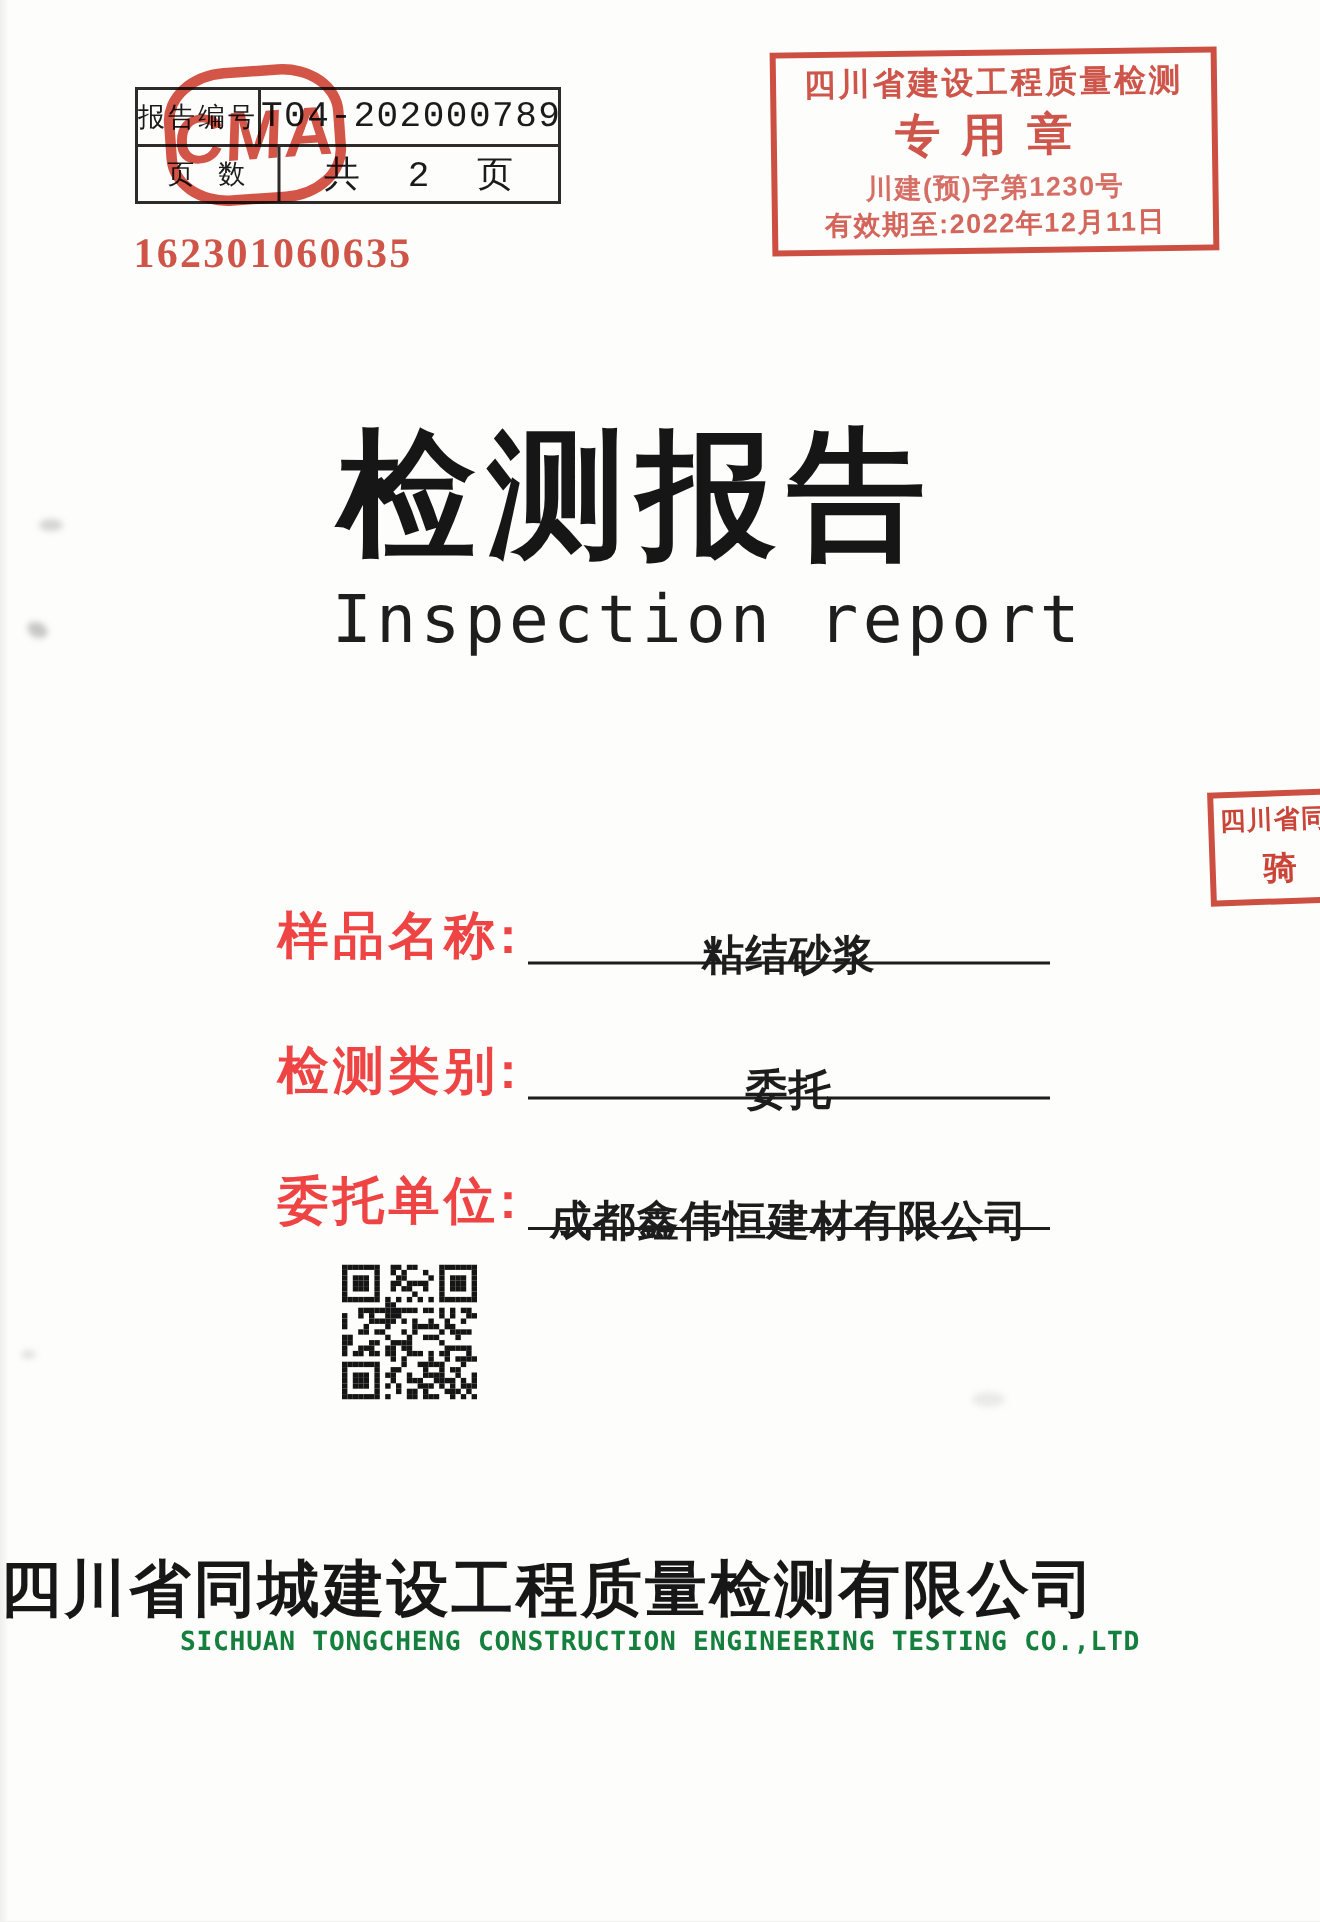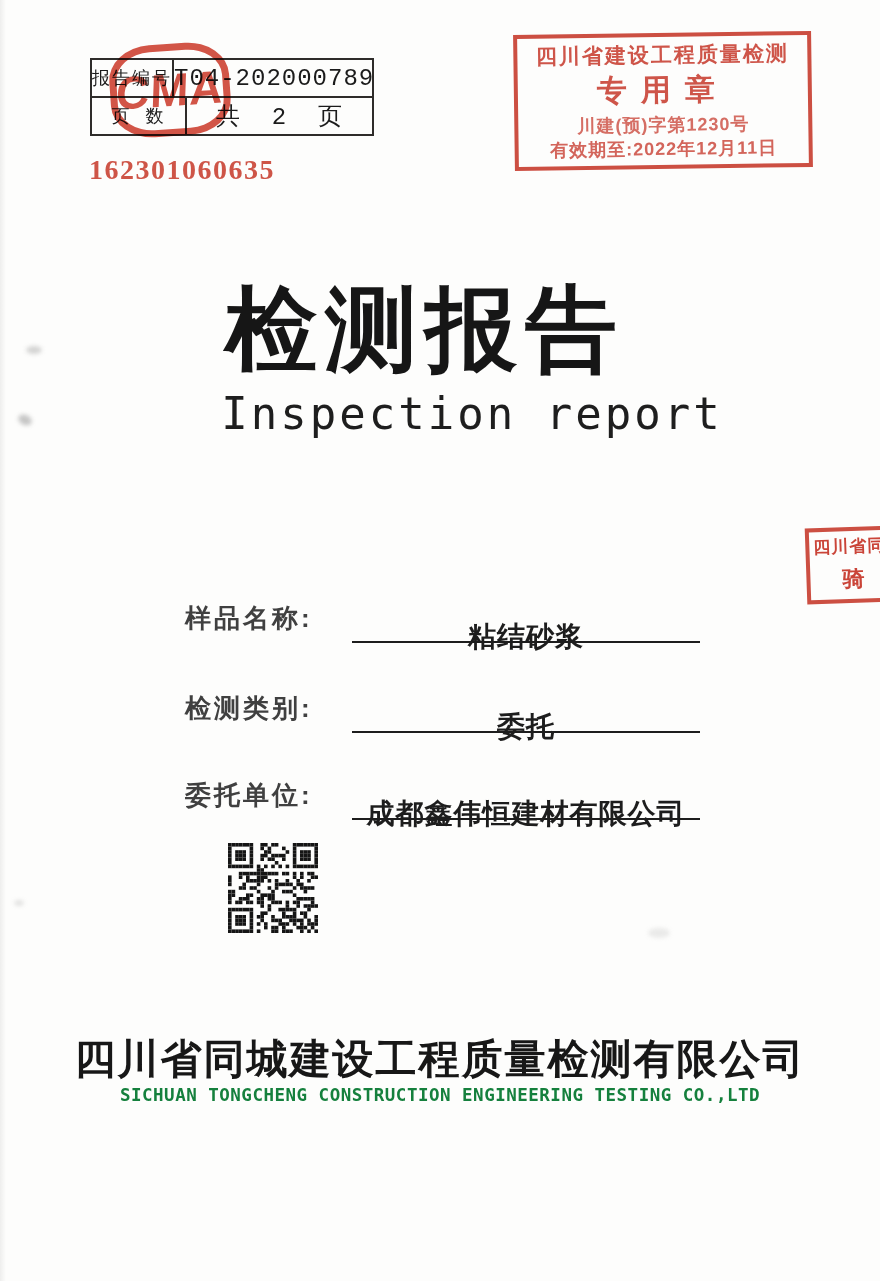--- a/index.html
+++ b/index.html
@@ -91,42 +91,42 @@
     text-align:center;
     font-family:"DejaVu Sans Mono","Liberation Mono",monospace;
     font-size:44px;font-weight:400;letter-spacing:3px;
     color:#1e1e1e;
     padding-left:32px;
   }
   
   .field-row{position:absolute;left:185px;width:520px;height:52px;}
   .field-row .flabel{
     position:absolute;left:0;top:0;
-    font-size:26px;font-weight:600;letter-spacing:3px;color:#404040;
+    font-size:34px;font-weight:600;letter-spacing:3px;color:#ef4444;
   }
   .field-row .fline{
     position:absolute;left:167px;top:40px;width:348px;
     border-bottom:2.5px solid #1d1d1d;
   }
   .field-row .fvalue{
     position:absolute;left:167px;top:17px;width:348px;
     text-align:center;
     font-size:28px;font-weight:700;color:#1d1d1d;letter-spacing:1px;
     white-space:nowrap;
   }
   #field-0{top:601px;}
   #field-1{top:691px;}
   #field-2{top:778px;}
   
   .qr{position:absolute;left:228px;top:843px;width:90px;height:90px;mix-blend-mode:multiply;}
   .qr svg{display:block;}
   
   .company-cn{
     position:absolute;left:0;top:1032px;width:880px;
-    text-align:center;
+    text-align:left;
     font-size:41px;font-weight:600;letter-spacing:2px;color:#171717;
     font-family:"Liberation Serif","DejaVu Serif",serif;
   }
   .company-en{
     position:absolute;left:0;top:1085px;width:880px;
     text-align:center;
     font-family:"DejaVu Sans Mono","Liberation Mono",monospace;
     font-size:17.5px;font-weight:700;letter-spacing:0.5px;color:#15803d;
   }
   

